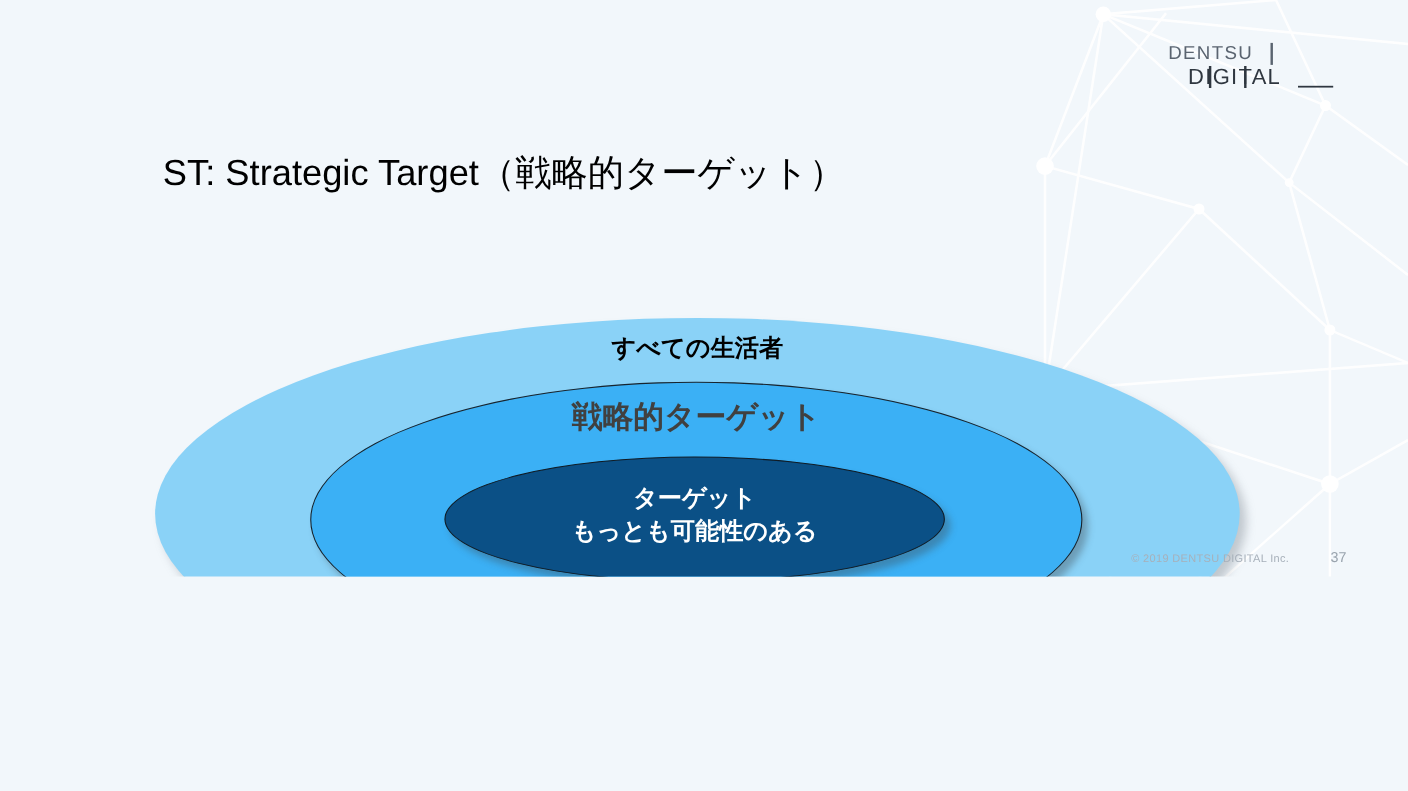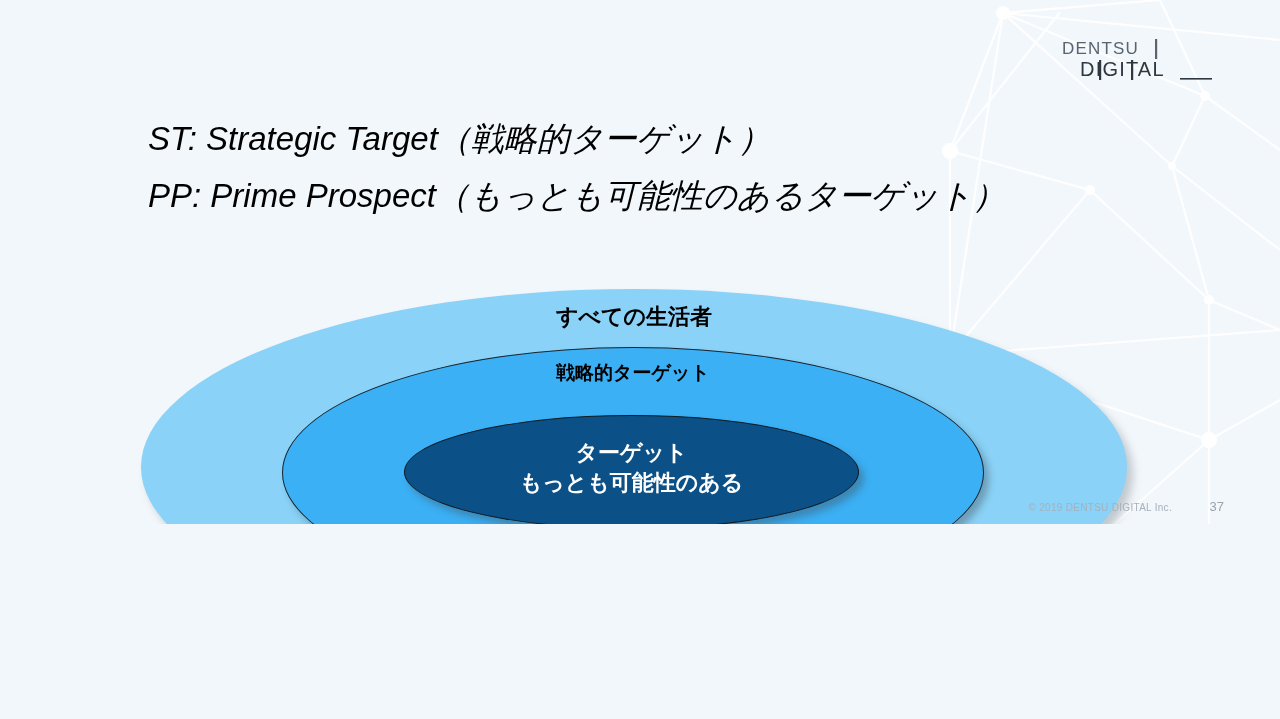--- a/index.html
+++ b/index.html
@@ -36,23 +36,22 @@
     top: 36px;
     right: 62px;
     width: 160px;
     height: 48px;
   }
 
   
   .heading-block {
     position: absolute;
     left: 148px;
-    top: 110px;
+    top: 128px;
     width: 1000px;
-    font-style: italic;
   }
   .heading-line {
     color: #000000;
     font-size: 33px;
     line-height: 57px;
     white-space: nowrap;
     letter-spacing: 0px;
   }
 
   
@@ -104,22 +103,22 @@
   }
   .label-outer {
     left: 0;
     top: 13px;
     font-size: 22px;
     color: #000000;
   }
   .label-middle {
     left: 0;
     top: 12px;
-    font-size: 19px;
-    color: #000000;
+    font-size: 28px;
+    color: #404040;
   }
   .label-inner {
     left: 0;
     top: 22px;
     font-size: 22px;
     line-height: 30px;
     color: #ffffff;
   }
 
   
@@ -219,21 +218,20 @@
     <text x="4" y="18" font-family="Liberation Sans, sans-serif" font-size="17" letter-spacing="1.2" fill="#5a6470">DENTSU</text>
     <text x="22" y="40" font-family="Liberation Sans, sans-serif" font-size="20" letter-spacing="1.2" fill="#2f3740">DIGITAL</text>
     <rect x="97" y="3" width="2.2" height="20" fill="#5a6470"></rect>
     <rect x="41" y="24" width="2.2" height="20" fill="#2f3740"></rect>
     <rect x="73" y="24" width="2.2" height="20" fill="#2f3740"></rect>
     <rect x="122" y="42" width="32" height="1.6" fill="#2f3740"></rect>
   </svg>
 
   <div class="heading-block">
     <div class="heading-line">ST: Strategic Target（戦略的ターゲット）</div>
-    <div class="heading-line">PP: Prime Prospect（もっとも可能性のあるターゲット）</div>
   </div>
 
   <div class="diagram">
 
     <div class="ellipse ellipse-outer">
       <div class="ellipse-label label-outer">すべての生活者</div>
     </div>
 
     <div class="ellipse ellipse-middle">
       <div class="ellipse-label label-middle">戦略的ターゲット</div>

